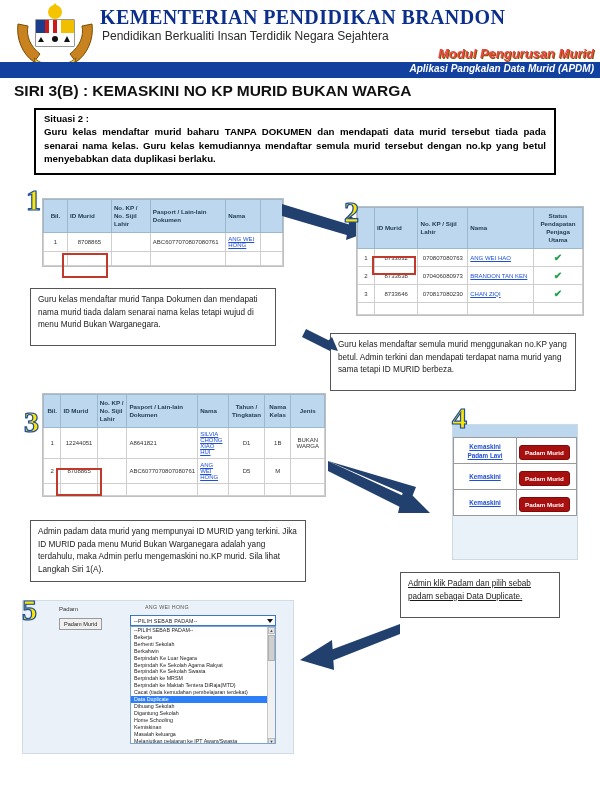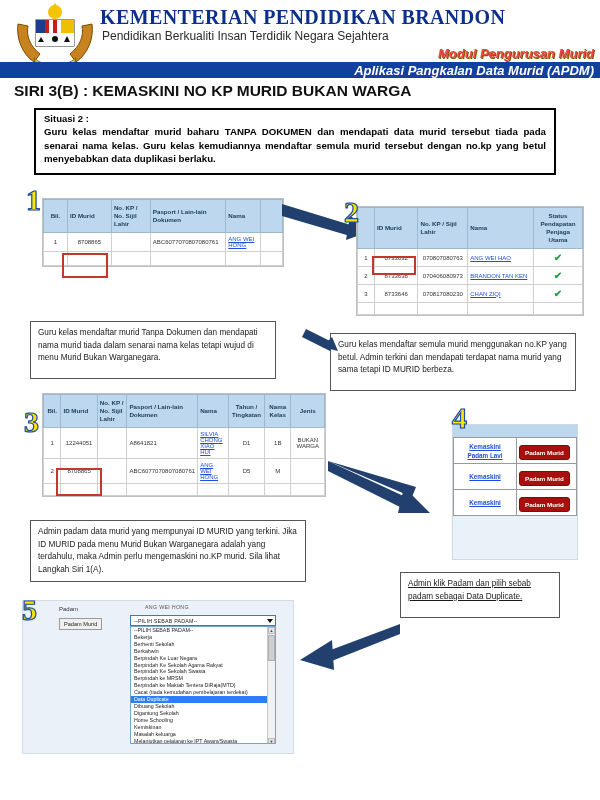--- a/index.html
+++ b/index.html
@@ -27,21 +27,21 @@
     font-size:13px;font-weight:bold;color:#ef4444;
     text-shadow:1px 1px 0 #7a5a00;
     font-style:italic;
   }
   .hdr-bluebar{
     position:absolute;left:0;top:62px;width:600px;height:16px;
     background:#12409e;
   }
   .hdr-bluebar span{
     position:absolute;right:6px;top:1px;
-    font-size:13px;font-weight:bold;color:#ffffff;font-style:italic;
+    font-size:10px;font-weight:bold;color:#ffffff;font-style:italic;
   }
   
   .crest{position:absolute;left:14px;top:2px;width:82px;height:70px;}
   .siri-title{
     position:absolute;left:14px;top:82px;
     font-size:15.5px;font-weight:bold;color:#111;
   }
 
   
   .situasi{
@@ -261,21 +261,21 @@
           <td></td>
           <td></td>
           <td></td>
           <td></td>
       </tr>
     </tbody>
   </table>
 </div>
 <div class="redbox" style="left:372px;top:256px;width:44px;height:19px;"></div>
 
-<div class="note" style="left:30px;top:288px;width:246px;height:58px;margin-top:33px;">Guru kelas mendaftar murid Tanpa Dokumen dan mendapati nama murid tiada dalam senarai nama kelas tetapi wujud di menu Murid Bukan Warganegara.</div>
+<div class="note" style="left:30px;top:288px;width:246px;height:58px;">Guru kelas mendaftar murid Tanpa Dokumen dan mendapati nama murid tiada dalam senarai nama kelas tetapi wujud di menu Murid Bukan Warganegara.</div>
 
 <div class="note" style="left:330px;top:333px;width:246px;height:58px;">Guru kelas mendaftar semula murid menggunakan no.KP yang betul. Admin terkini dan mendapati terdapat nama murid yang sama tetapi ID MURID berbeza.</div>
 
 <svg class="arrow" style="left:300px;top:325px;width:40px;height:30px;" viewBox="0 0 40 30">
   <path d="M34 18 L6 4 L2 12 L30 26 Z" fill="#22406e"></path>
   <path d="M22 22 L38 26 L32 12 Z" fill="#22406e"></path>
 </svg>
 
 <div class="stepnum" style="left:24px;top:408px;">3</div>
 <div class="apdm" style="left:42px;top:393px;width:282px;">

